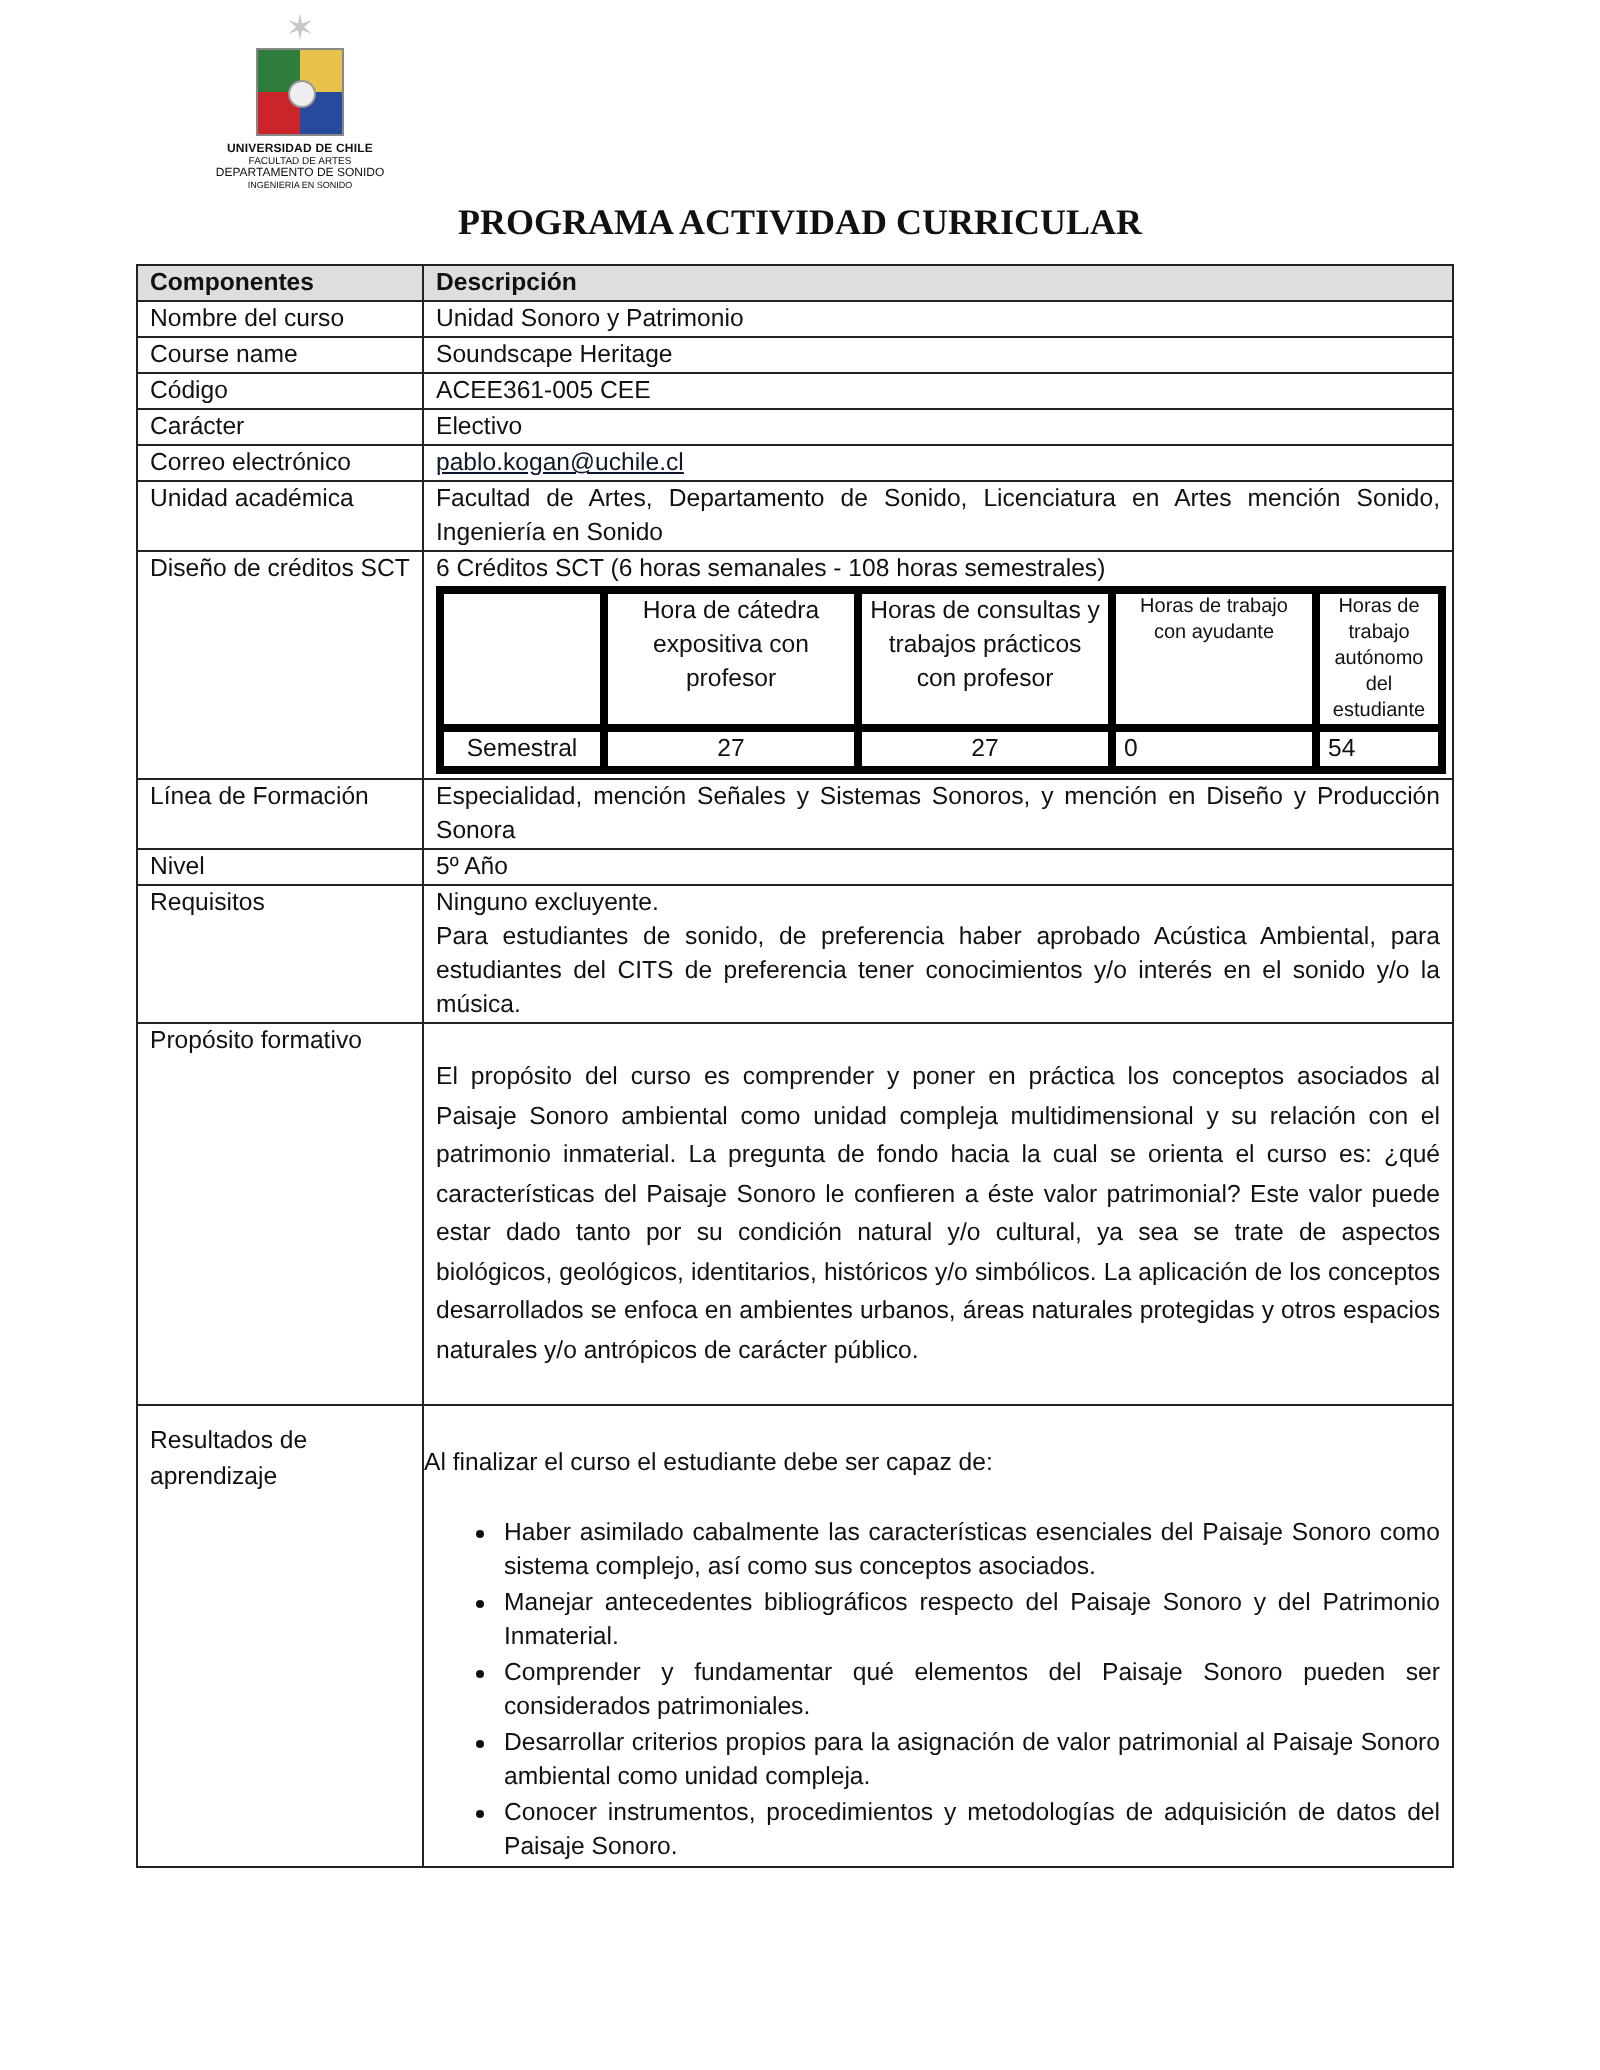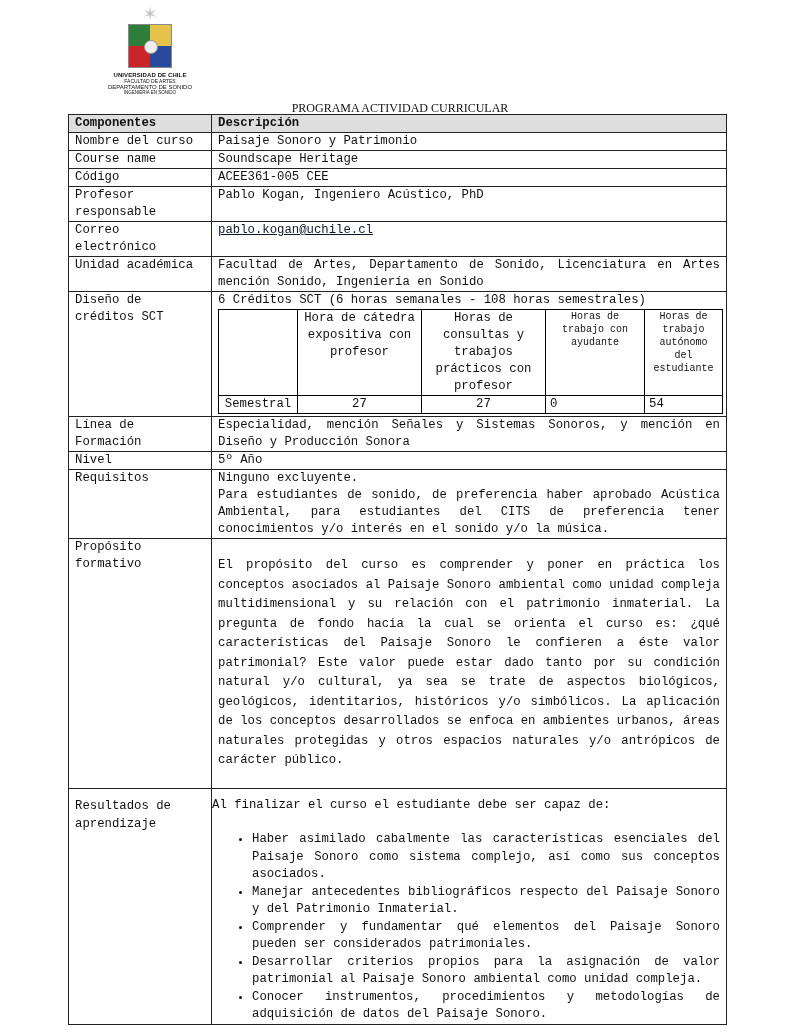--- a/index.html
+++ b/index.html
@@ -12,30 +12,30 @@
   .q1 { left: 0; top: 0; background: #2e7d3a; }
   .q2 { left: 21px; top: 0; background: #e7c24a; }
   .q3 { left: 0; top: 21px; background: #c9252b; }
   .q4 { left: 21px; top: 21px; background: #274a9c; }
   .crest-center { position: absolute; left: 15px; top: 15px; width: 12px; height: 12px; border-radius: 50%; background: #eee; border: 1px solid #999; }
   .logo .l1 { font-size: 6px; font-weight: bold; margin-top: 4px; letter-spacing: 0.1px; }
   .logo .l2 { font-size: 5px; }
   .logo .l3 { font-size: 6px; }
   .logo .l4 { font-size: 4.5px; }
   .title { position: absolute; top: 101px; left: 0; width: 800px; text-align: center;
-           font-family: "Liberation Serif", serif; font-weight: normal; font-size: 12px; }
-  table.main { position: absolute; left: 68px; top: 114px; width: 659px; border-collapse: collapse;
-               font-size: 12.3px; line-height: 17px; font-family: Liberation Mono, monospace; }
+           font-family: "Liberation Serif", serif; font-weight: bold; font-size: 18px; }
+  table.main { position: absolute; left: 68px; top: 132px; width: 659px; border-collapse: collapse;
+               font-size: 12.3px; line-height: 17px; }
   table.main td { border: 1px solid #222; padding: 0 6px; vertical-align: top; }
   table.main td.c1 { width: 130px; }
   table.main tr.head td { background: #dedede; font-weight: bold; }
   table.main a { color: #0f172a; text-decoration: underline; }
   .just { text-align: justify; }
   table.sct { border-collapse: collapse; margin-left: 0px; width: 505px; margin-bottom: 2px; }
-  table.sct td { border: 1px solid #000000; padding: 0 4px; text-align: center; vertical-align: top; font-size: 12.3px; line-height: 17px; }
+  table.sct td { border: 4px solid #000000; padding: 0 4px; text-align: center; vertical-align: top; font-size: 12.3px; line-height: 17px; }
   table.sct td.small { font-size: 10px; line-height: 13px; text-align: center; }
   table.sct td.lft { text-align: left; }
   ul.res { margin: 17px 0 0 0; padding-left: 40px; }
   ul.res li { margin: 0; text-align: justify; }
 </style>
 </head>
 <body>
 
 <div class="logo">
   <div class="crest">
@@ -55,33 +55,33 @@
 <div class="title">PROGRAMA ACTIVIDAD CURRICULAR</div>
 
 <table class="main">
   <tbody>
       <tr class="head">
     <td class="c1">Componentes</td>
     <td>Descripción</td>
   </tr>
   <tr>
     <td class="c1">Nombre del curso</td>
-    <td>Paisaje Sonoro y Patrimonio</td>
+    <td>Unidad Sonoro y Patrimonio</td>
   </tr>
   <tr>
     <td class="c1">Course name</td>
     <td>Soundscape Heritage</td>
   </tr>
   <tr>
     <td class="c1">Código</td>
     <td>ACEE361-005 CEE</td>
   </tr>
   <tr>
-    <td class="c1">Profesor responsable</td>
-    <td>Pablo Kogan, Ingeniero Acústico, PhD</td>
+    <td class="c1">Carácter</td>
+    <td>Electivo</td>
   </tr>
   <tr>
     <td class="c1">Correo electrónico</td>
     <td><a>pablo.kogan@uchile.cl</a></td>
   </tr>
   <tr>
     <td class="c1">Unidad académica</td>
     <td class="just">Facultad de Artes, Departamento de Sonido, Licenciatura en Artes mención Sonido, Ingeniería en Sonido</td>
   </tr>
   <tr>
@@ -122,21 +122,21 @@
       <div>Ninguno excluyente.</div>
       <div>Para estudiantes de sonido, de preferencia haber aprobado Acústica Ambiental, para estudiantes del CITS de preferencia tener conocimientos y/o interés en el sonido y/o la música.</div>
     </td>
   </tr>
   <tr>
     <td class="c1">Propósito formativo</td>
     <td class="just" style="padding-top:17px; padding-bottom:17px; line-height:19.5px;">El propósito del curso es comprender y poner en práctica los conceptos asociados al Paisaje Sonoro ambiental como unidad compleja multidimensional y su relación con el patrimonio inmaterial. La pregunta de fondo hacia la cual se orienta el curso es: ¿qué características del Paisaje Sonoro le confieren a éste valor patrimonial? Este valor puede estar dado tanto por su condición natural y/o cultural, ya sea se trate de aspectos biológicos, geológicos, identitarios, históricos y/o simbólicos. La aplicación de los conceptos desarrollados se enfoca en ambientes urbanos, áreas naturales protegidas y otros espacios naturales y/o antrópicos de carácter público.</td>
   </tr>
   <tr>
     <td class="c1" style="padding-top:8px; line-height:18px;">Resultados de aprendizaje</td>
-    <td style="padding-top:8px; padding-left:0; line-height:17.5px;">
+    <td style="padding-top:20px; padding-left:0; line-height:17.5px;">
       <div>Al finalizar el curso el estudiante debe ser capaz de:</div>
       <ul class="res">
         <li>Haber asimilado cabalmente las características esenciales del Paisaje Sonoro como sistema complejo, así como sus conceptos asociados.</li>
         <li>Manejar antecedentes bibliográficos respecto del Paisaje Sonoro y del Patrimonio Inmaterial.</li>
         <li>Comprender y fundamentar qué elementos del Paisaje Sonoro pueden ser considerados patrimoniales.</li>
         <li>Desarrollar criterios propios para la asignación de valor patrimonial al Paisaje Sonoro ambiental como unidad compleja.</li>
         <li>Conocer instrumentos, procedimientos y metodologías de adquisición de datos del Paisaje Sonoro.</li>
       </ul>
     </td>
   </tr>

